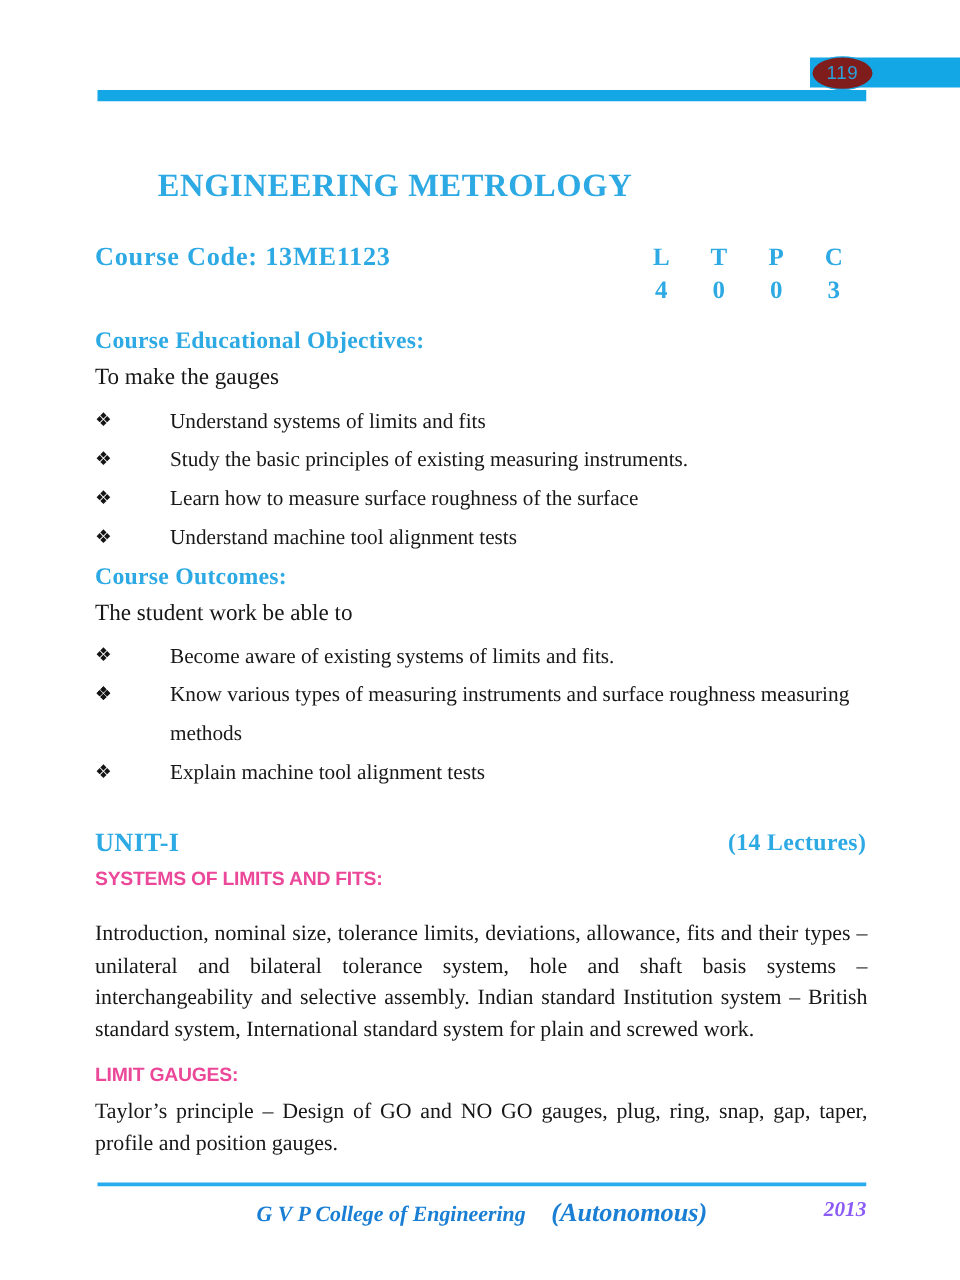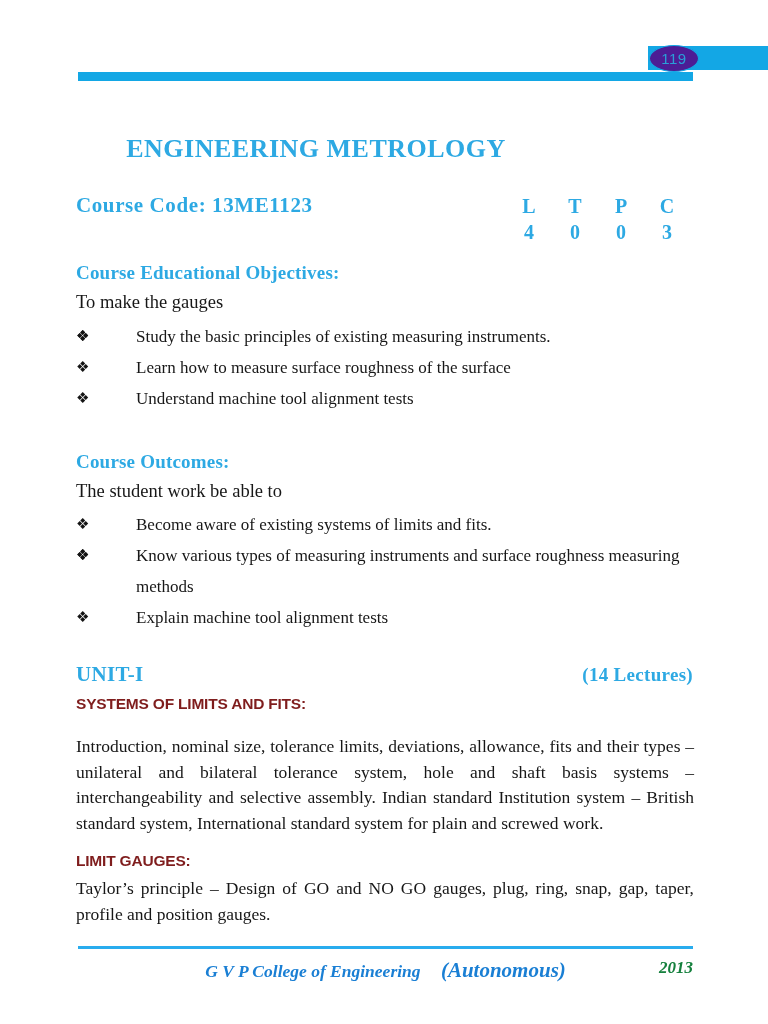--- a/index.html
+++ b/index.html
@@ -31,21 +31,21 @@
     height: 24px;
     background: #13A7E5;
   }
   .page-number-pill {
     position: absolute;
     top: 45px;
     left: 649px;
     width: 48px;
     height: 25px;
     border-radius: 50%;
-    background: #4c1d95;
+    background: #7f1d1d;
     border: 1.5px solid #13A7E5;
     display: flex;
     align-items: center;
     justify-content: center;
   }
   .page-number-pill span {
     font-family: "Liberation Sans", sans-serif;
     font-size: 15px;
     color: #2A9FD8;
     letter-spacing: 0.5px;
@@ -119,21 +119,21 @@
     left: 76px;
     color: #2DA9E3;
     font-weight: bold;
     font-size: 19px;
     letter-spacing: 0.2px;
     white-space: nowrap;
   }
   .sub-head {
     position: absolute;
     left: 76px;
-    color: #7f1d1d;
+    color: #ec4899;
     font-weight: bold;
     font-size: 15.5px;
     font-family: "Liberation Sans", sans-serif;
     letter-spacing: -0.2px;
     white-space: nowrap;
   }
   .lead-line {
     position: absolute;
     left: 76px;
     font-size: 18.5px;
@@ -237,21 +237,21 @@
     font-size: 21px;
     margin-left: 16px;
   }
   .footer-year {
     position: absolute;
     right: 0;
     top: 0;
     font-style: italic;
     font-weight: bold;
     font-size: 17px;
-    color: #15803d;
+    color: #8b5cf6;
   }
 </style>
 </head>
 <body>
 
 <div class="page-header">
   <div class="header-bar-right"></div>
   <div class="page-number-pill">
     <span>119</span>
   </div>
@@ -279,20 +279,21 @@
       </div>
     </div>
   </div>
 
   <div class="sec-head" style="top:262px;">Course Educational Objectives:</div>
   <div class="lead-line" style="top:292px;">To make the gauges</div>
 
   <div class="bullet-list" style="top:321px;">
     <div class="bullet-item">
       <span class="bullet-mark">❖</span>
+      <span class="bullet-text">Understand systems of limits and fits</span>
     </div>
     <div class="bullet-item">
       <span class="bullet-mark">❖</span>
       <span class="bullet-text">Study the basic principles of existing measuring instruments.</span>
     </div>
     <div class="bullet-item">
       <span class="bullet-mark">❖</span>
       <span class="bullet-text"> Learn how to measure surface roughness of the surface</span>
     </div>
     <div class="bullet-item">

